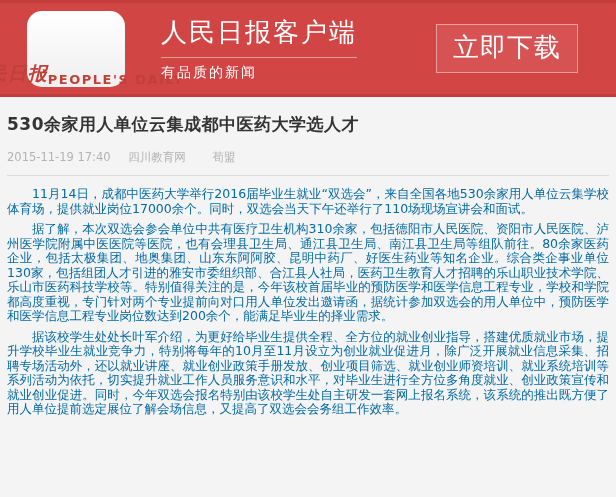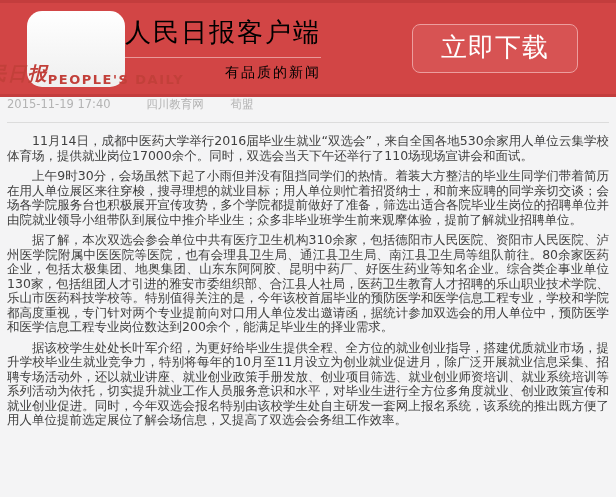--- a/index.html
+++ b/index.html
@@ -39,79 +39,80 @@
   }
   .logo-en {
     font-size: 13px;
     font-weight: bold;
     color: #c2403a;
     letter-spacing: 1.5px;
     margin-top: 5px;
     white-space: nowrap;
   }
   .banner-center {
-    text-align: right;
-    color: #000000;
+    margin-left: 36px;
+    text-align: left;
+    color: #ffffff;
     flex: 0 0 auto;
   }
   .app-title {
     font-size: 26px;
     letter-spacing: 2px;
     white-space: nowrap;
   }
   .banner-divider {
     height: 1px;
     background: #e89a9a;
     margin: 7px 0 6px;
   }
   .tagline {
     font-size: 14px;
     letter-spacing: 2px;
     white-space: nowrap;
   }
   .download-btn {
     margin-left: auto;
     margin-right: 38px;
-    padding: 5px 28px 7px;
+    padding: 5px 16px 7px;
     font-size: 26px;
     letter-spacing: 1px;
     color: #ffffff;
     background: #d75353;
     border: 1px solid #ec9e9e;
-    border-radius: 8px;
+    border-radius: 0;
     cursor: pointer;
     white-space: nowrap;
     font-family: "DejaVu Sans", sans-serif;
   }
   
   .article { padding: 0 7px; }
   .article-title {
     margin: 16px 0 14px;
     font-size: 17px;
     font-weight: bold;
     color: #333333;
     letter-spacing: 0.5px;
   }
   .meta {
     font-size: 11.5px;
     color: #b3b3b3;
     white-space: nowrap;
   }
-  .meta .published { margin-right: 32px; }
+  .meta .published { margin-right: 14px; }
   .meta .source { margin-right: 23px; }
   .meta-divider {
     border: none;
     border-top: 1px solid #dcdcdc;
     margin: 10px 0 11px;
   }
   .body-text p {
     margin: 0 0 6px;
     font-size: 12.5px;
     line-height: 14.5px;
-    color: #404040;
+    color: #0369a1;
     text-indent: 2em;
     text-align: justify;
   }
 </style>
 </head>
 <body>
 
 <header class="banner">
   <div class="logo-box">
     <span class="logo-cn">人民日报</span>
@@ -119,25 +120,25 @@
   </div>
   <div class="banner-center">
     <div class="app-title">人民日报客户端</div>
     <div class="banner-divider"></div>
     <div class="tagline">有品质的新闻</div>
   </div>
   <button class="download-btn">立即下载</button>
 </header>
 
 <main class="article">
+  <h1 class="article-title">530余家用人单位云集成都中医药大学选人才</h1>
   <div class="meta">
     <span class="published">2015-11-19 17:40</span>
     <span class="source">四川教育网</span>
     <span class="author">荀盟</span>
   </div>
   <hr class="meta-divider">
   <div class="body-text">
     <p>11月14日，成都中医药大学举行2016届毕业生就业“双选会”，来自全国各地530余家用人单位云集学校体育场，提供就业岗位17000余个。同时，双选会当天下午还举行了110场现场宣讲会和面试。</p>
-    <p>上午9时30分，会场虽然下起了小雨但并没有阻挡同学们的热情。着装大方整洁的毕业生同学们带着简历在用人单位展区来往穿梭，搜寻理想的就业目标；用人单位则忙着招贤纳士，和前来应聘的同学亲切交谈；会场各学院服务台也积极展开宣传攻势，多个学院都提前做好了准备，筛选出适合各院毕业生岗位的招聘单位并由院就业领导小组带队到展位中推介毕业生；众多非毕业班学生前来观摩体验，提前了解就业招聘单位。</p>
     <p>据了解，本次双选会参会单位中共有医疗卫生机构310余家，包括德阳市人民医院、资阳市人民医院、泸州医学院附属中医医院等医院，也有会理县卫生局、通江县卫生局、南江县卫生局等组队前往。80余家医药企业，包括太极集团、地奥集团、山东东阿阿胶、昆明中药厂、好医生药业等知名企业。综合类企事业单位130家，包括组团人才引进的雅安市委组织部、合江县人社局，医药卫生教育人才招聘的乐山职业技术学院、乐山市医药科技学校等。特别值得关注的是，今年该校首届毕业的预防医学和医学信息工程专业，学校和学院都高度重视，专门针对两个专业提前向对口用人单位发出邀请函，据统计参加双选会的用人单位中，预防医学和医学信息工程专业岗位数达到200余个，能满足毕业生的择业需求。</p>
     <p>据该校学生处处长叶军介绍，为更好给毕业生提供全程、全方位的就业创业指导，搭建优质就业市场，提升学校毕业生就业竞争力，特别将每年的10月至11月设立为创业就业促进月，除广泛开展就业信息采集、招聘专场活动外，还以就业讲座、就业创业政策手册发放、创业项目筛选、就业创业师资培训、就业系统培训等系列活动为依托，切实提升就业工作人员服务意识和水平，对毕业生进行全方位多角度就业、创业政策宣传和就业创业促进。同时，今年双选会报名特别由该校学生处自主研发一套网上报名系统，该系统的推出既方便了用人单位提前选定展位了解会场信息，又提高了双选会会务组工作效率。</p>
   </div>
 </main>
 
 </body></html>

